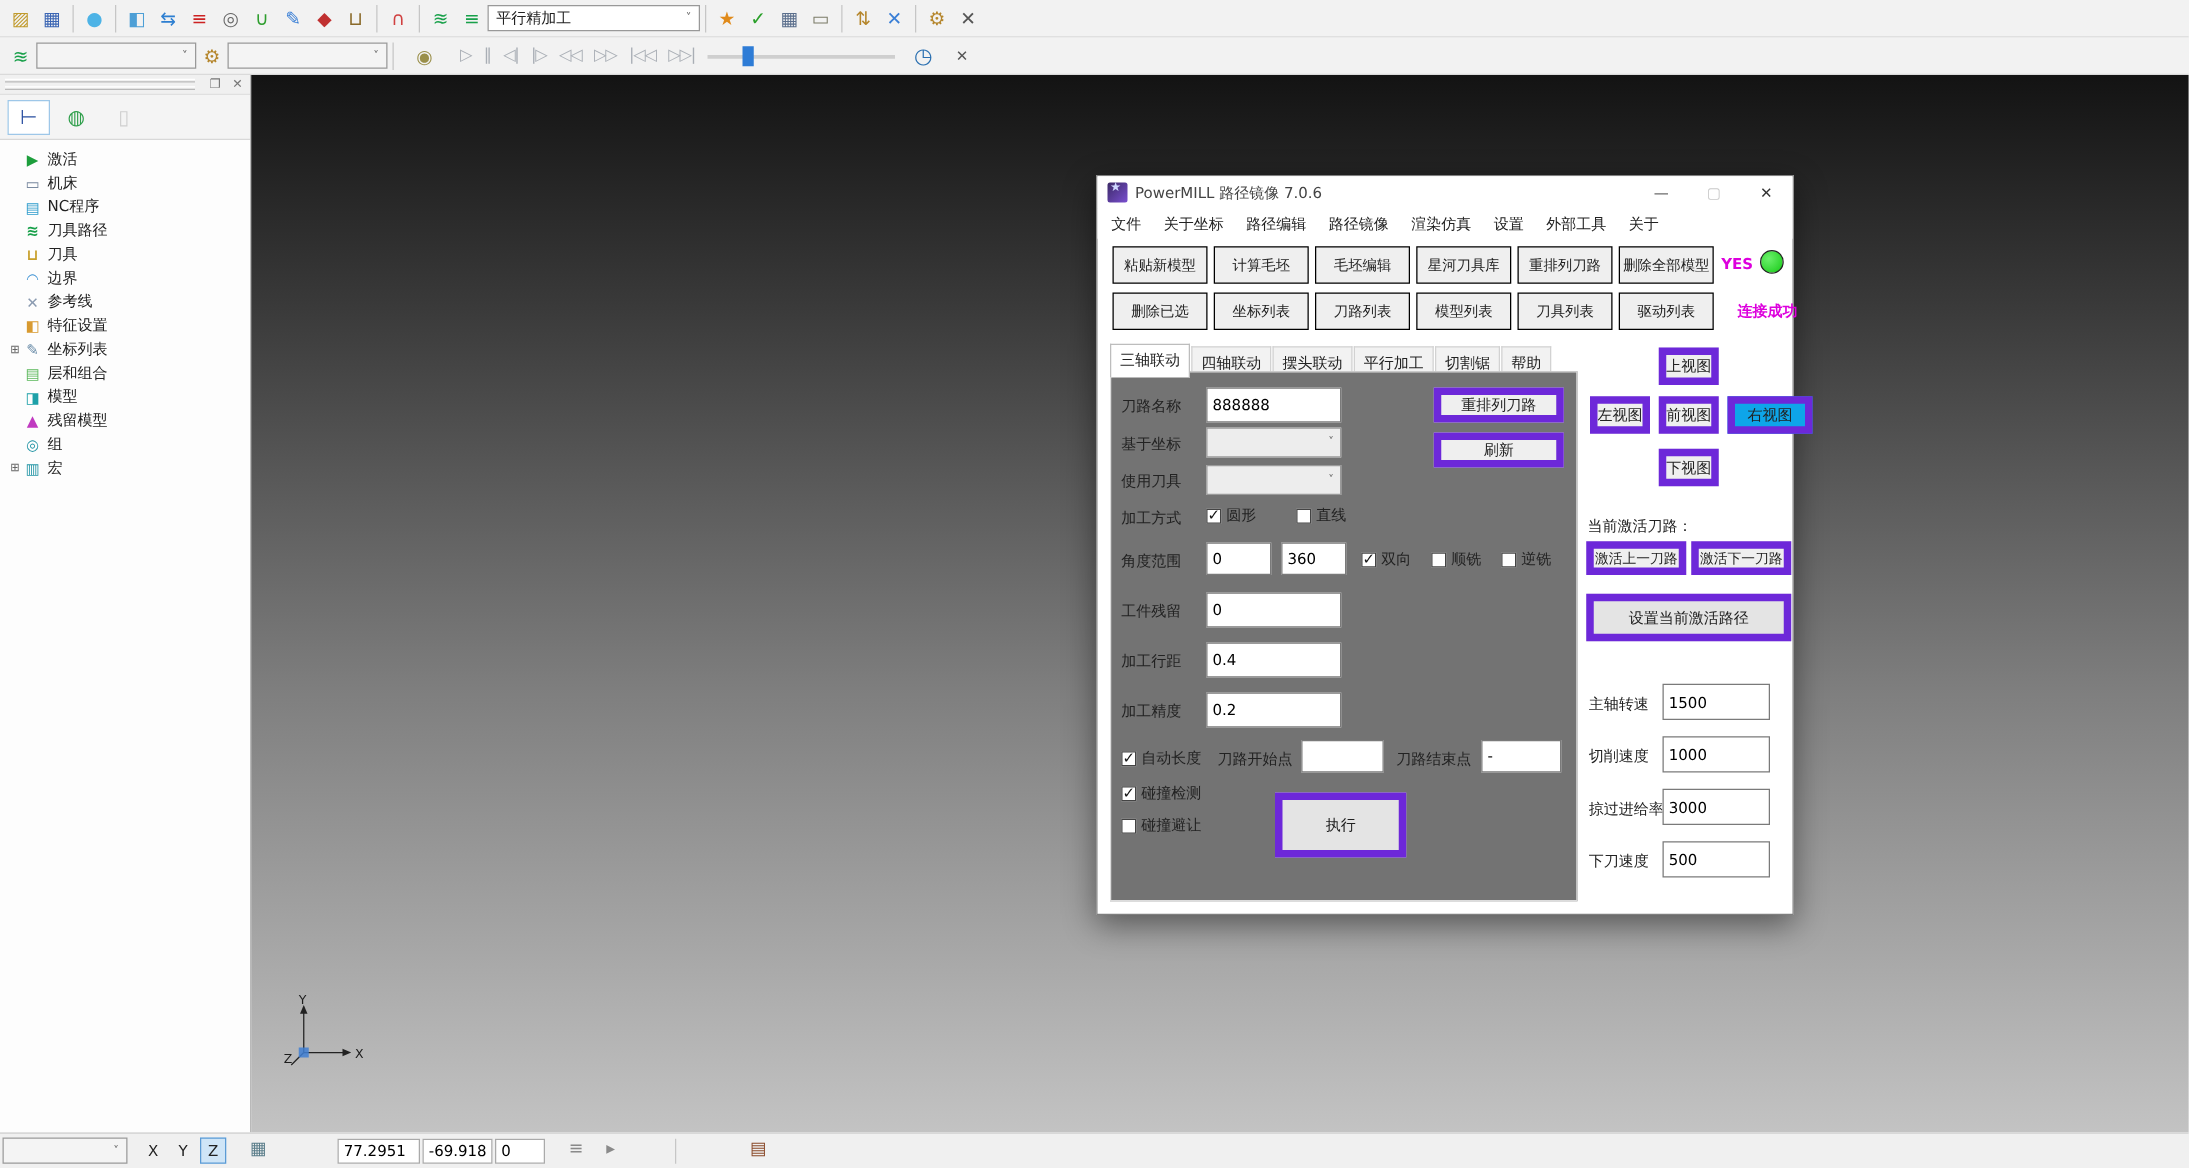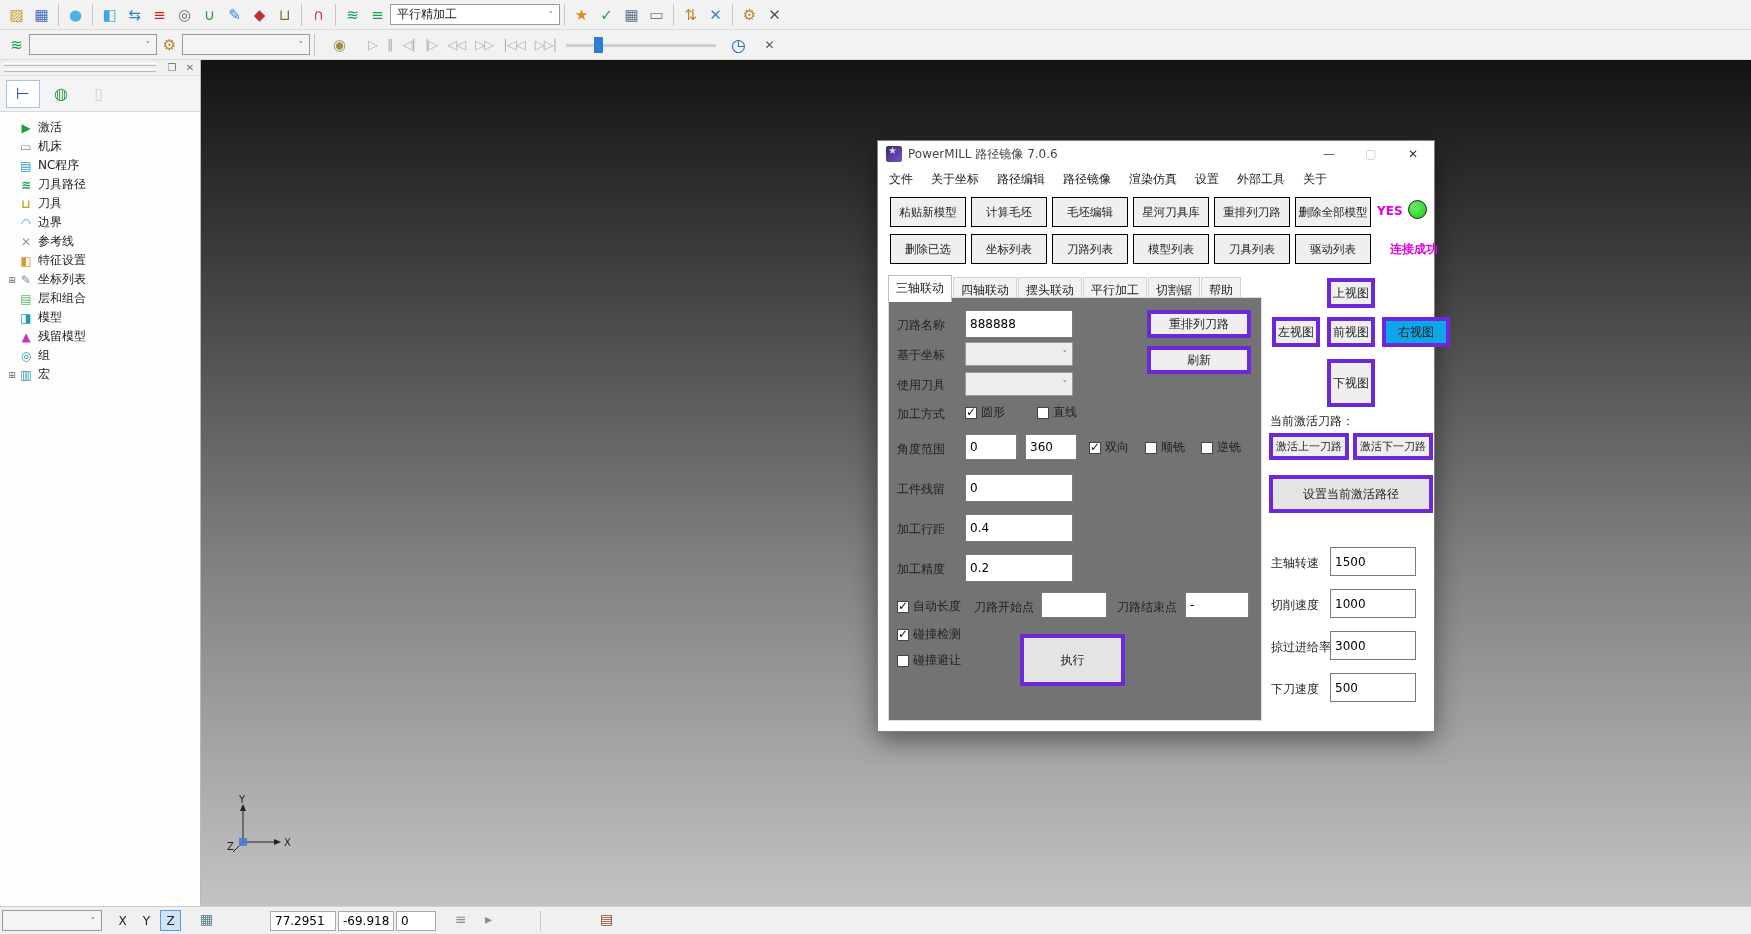--- a/index.html
+++ b/index.html
@@ -57,21 +57,21 @@
   #tabstrip { position:absolute; left:10px; top:134px; display:flex; align-items:flex-end; }
   .tab { padding:4px 7px 3px; border:1px solid #d2d2d2; border-bottom:none; background:#f2f2f2; font-size:12px; margin-right:1px; }
   .tab.active { background:#fff; border-color:#bdbdbd; padding-bottom:5px; position:relative; z-index:2; }
   #tabpanel { position:absolute; left:10px; top:156px; width:374px; height:424px; border:1px solid #dcdcdc; background:#737373; }
   .frow-label { position:absolute; font-size:12px; white-space:nowrap; }
   .tin { position:absolute; border:1px solid #7a7a7a; background:#fff; font-family:"DejaVu Sans",sans-serif; font-size:12px; padding:0 4px; outline:none; }
   .fcombo { position:absolute; background:#ededed; border:1px solid #9a9a9a; height:24px; display:flex; align-items:center; padding:0 5px; }
   .cbwrap { position:absolute; display:flex; align-items:center; font-size:12px; white-space:nowrap; }
   .cb { width:12px; height:12px; border:1px solid #444; background:#fff; margin-right:4px; position:relative; flex:none; }
   .cb.on::after { content:"✓"; position:absolute; left:0; top:-3px; font-size:12px; font-weight:bold; color:#111; }
-  .bigbtn { background:#e4e4e4; border:4px solid #6d28d9; display:flex; align-items:center; justify-content:center; font-size:12px; position:absolute;font-family:Liberation Serif, serif; }
+  .bigbtn { background:#e4e4e4; border:6px solid #6d28d9; display:flex; align-items:center; justify-content:center; font-size:12px; position:absolute;font-family:Liberation Serif, serif; }
   .rt-label { position:absolute; font-size:12px; white-space:nowrap; }
 
   
   #statusbar { position:absolute; left:0; top:906px; width:1751px; height:28px; background:#f0f0f0; border-top:1px solid #cfcfcf; }
   .sb-btn { position:absolute; top:3px; width:21px; height:21px; border:1px solid transparent; text-align:center; line-height:20px; font-size:12px; }
   .sb-btn.zsel { background:#cfe5f7; border-color:#5b9bd5; }
   .sb-icon { position:absolute; top:4px; font-size:14px; color:#5a7d8a; }
   .sb-sep { position:absolute; top:4px; width:1px; height:20px; background:#c6c6c6; }
 </style>
 </head>
@@ -386,21 +386,21 @@
         <span>碰撞避让</span>
       </div>
 
       <div class="bigbtn" style="left:131px;top:336px;width:105px;height:52px;">执行</div>
     </div>
 
     <div class="bigbtn" style="left:449px;top:137px;width:48px;height:30px;background:#efefef;">上视图</div>
     <div class="bigbtn" style="left:394px;top:176px;width:48px;height:30px;background:#efefef;">左视图</div>
     <div class="bigbtn" style="left:449px;top:176px;width:48px;height:30px;background:#efefef;">前视图</div>
     <div class="bigbtn" style="left:504px;top:176px;width:68px;height:30px;background:#0ea5e9;">右视图</div>
-    <div class="bigbtn" style="left:449px;top:218px;width:48px;height:48px;background:#efefef;">下视图</div>
+    <div class="bigbtn" style="left:449px;top:218px;width:48px;height:30px;background:#efefef;">下视图</div>
 
     <span class="rt-label" style="left:392px;top:272px;">当前激活刀路：</span>
     <div class="bigbtn" style="left:391px;top:292px;width:80px;height:27px;background:#efefef;font-size:11px;">激活上一刀路</div>
     <div class="bigbtn" style="left:475px;top:292px;width:80px;height:27px;background:#efefef;font-size:11px;">激活下一刀路</div>
     <div class="bigbtn" style="left:391px;top:334px;width:164px;height:38px;">设置当前激活路径</div>
 
     <span class="rt-label" style="left:393px;top:414px;">主轴转速</span>
     <input class="tin" style="left: 452px; top: 406px; width: 86px; height: 29px;" value="1500">
     <span class="rt-label" style="left:393px;top:456px;">切削速度</span>
     <input class="tin" style="left: 452px; top: 448px; width: 86px; height: 29px;" value="1000">

